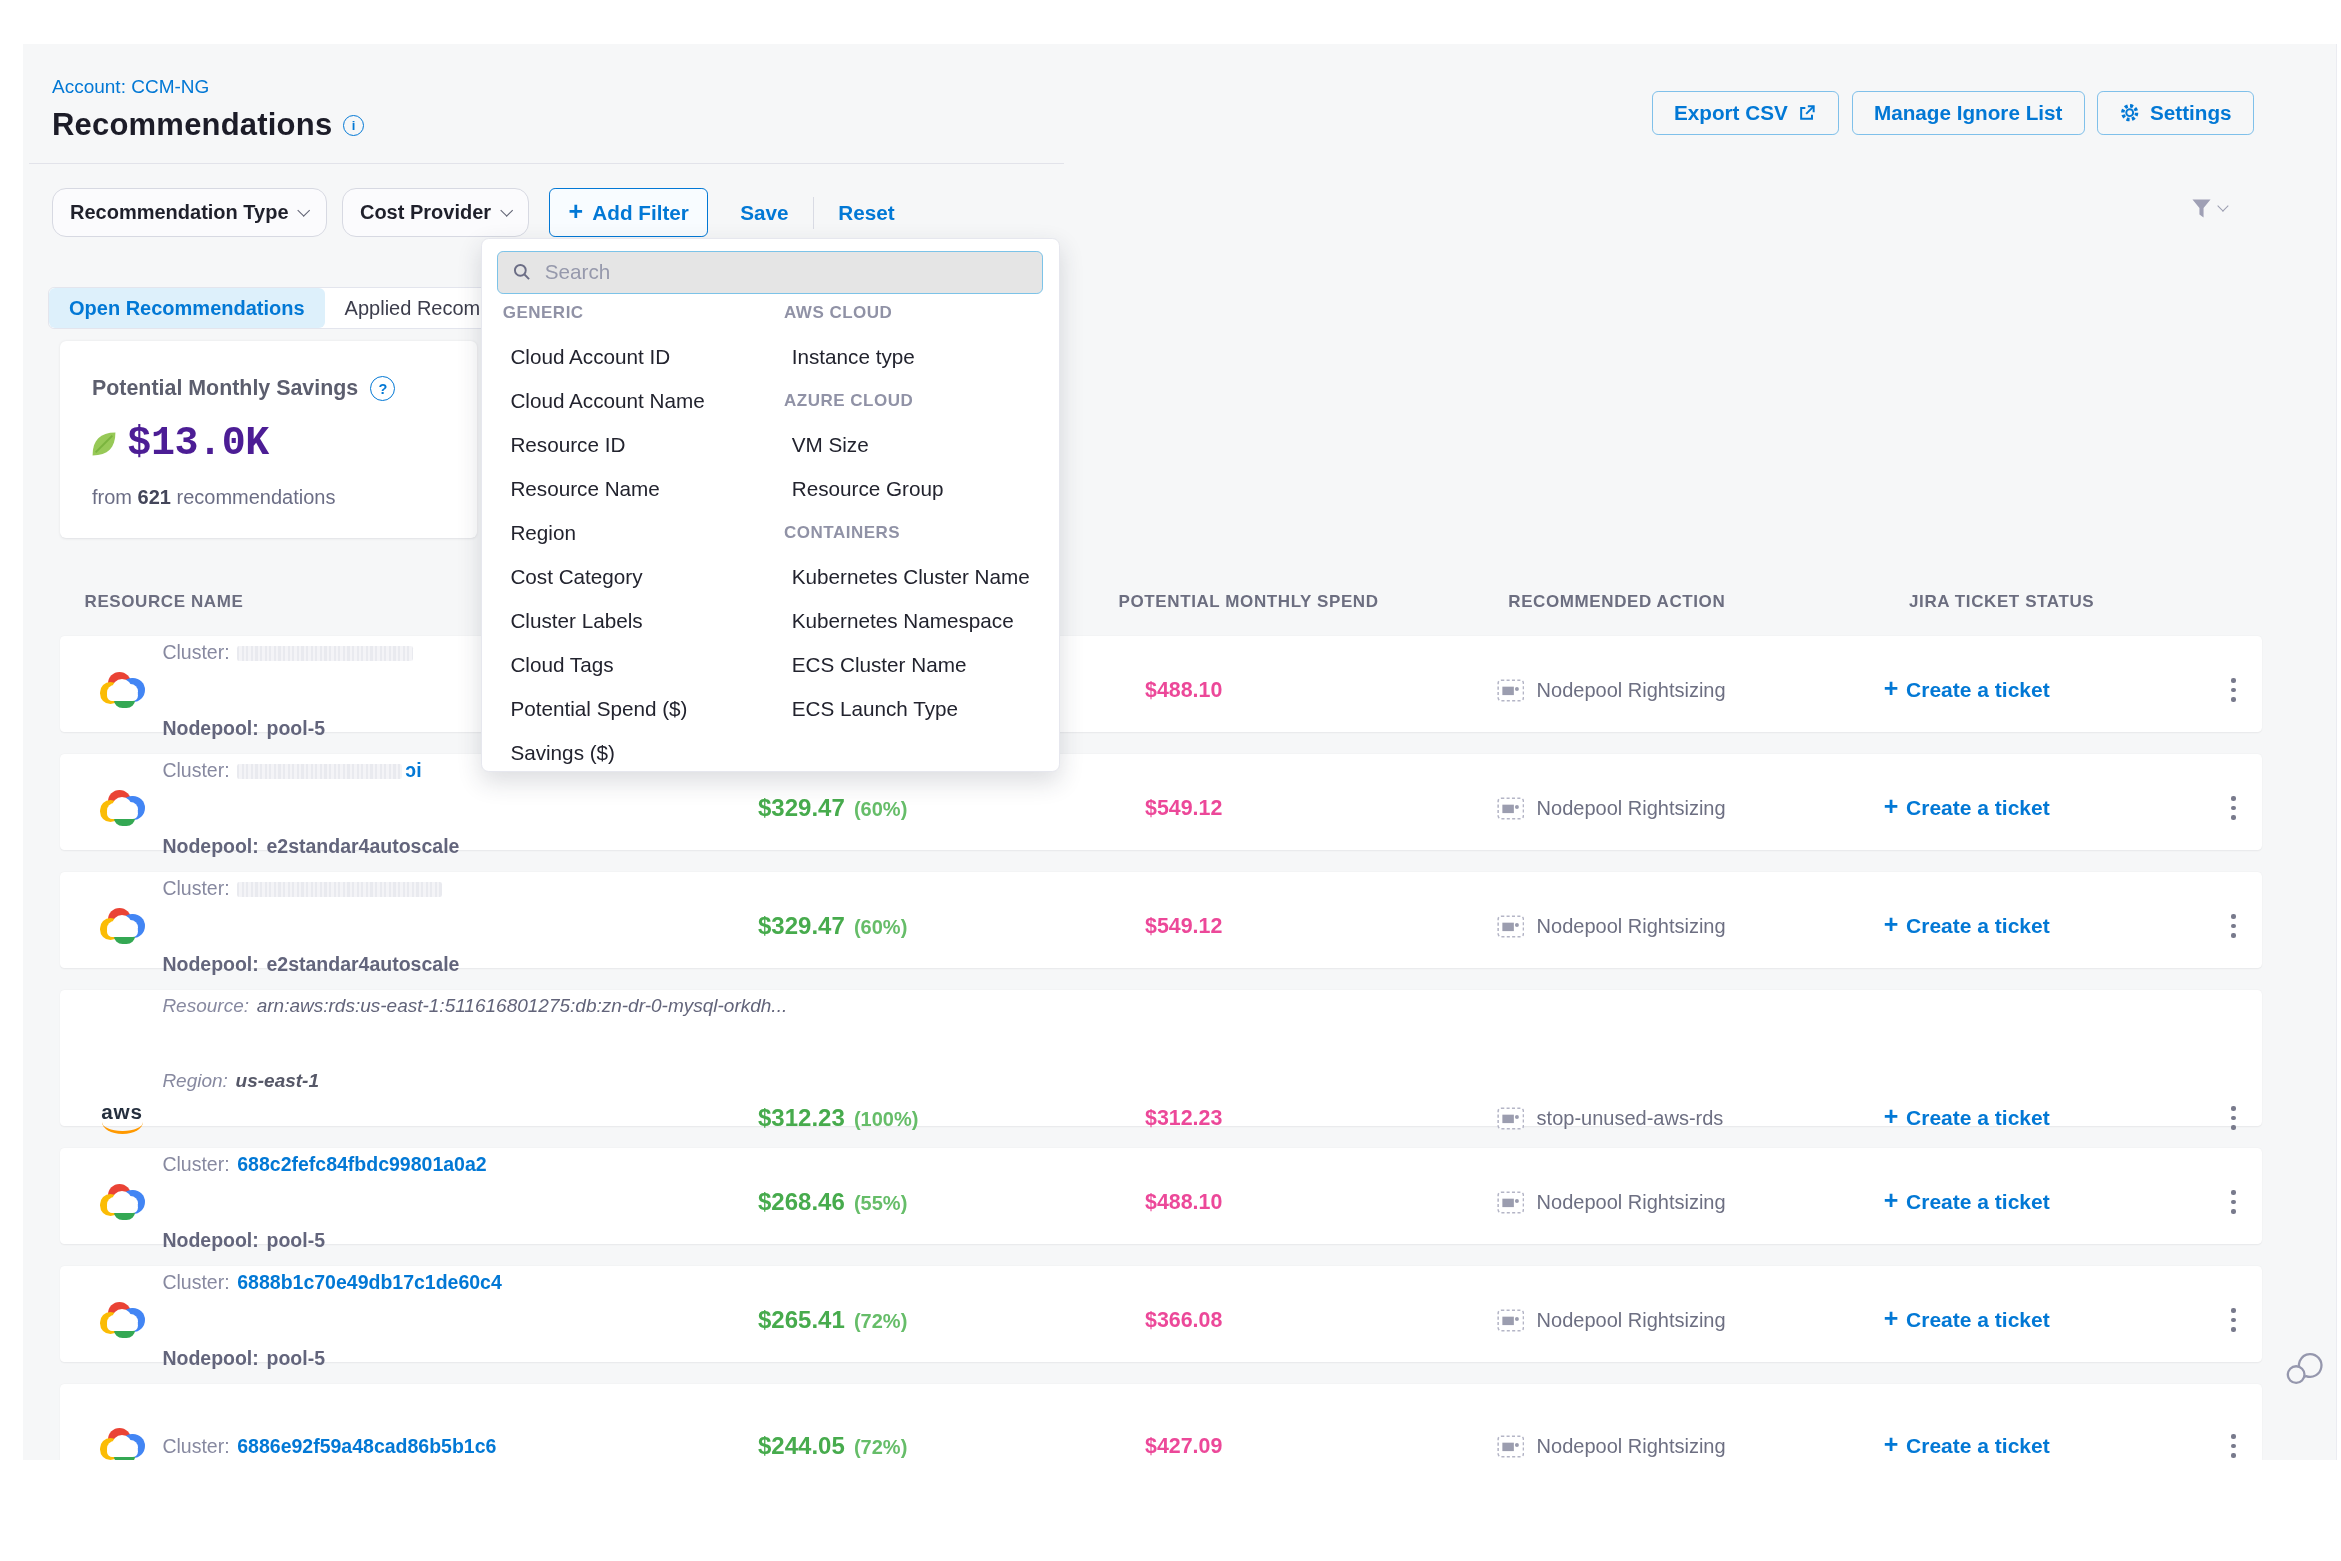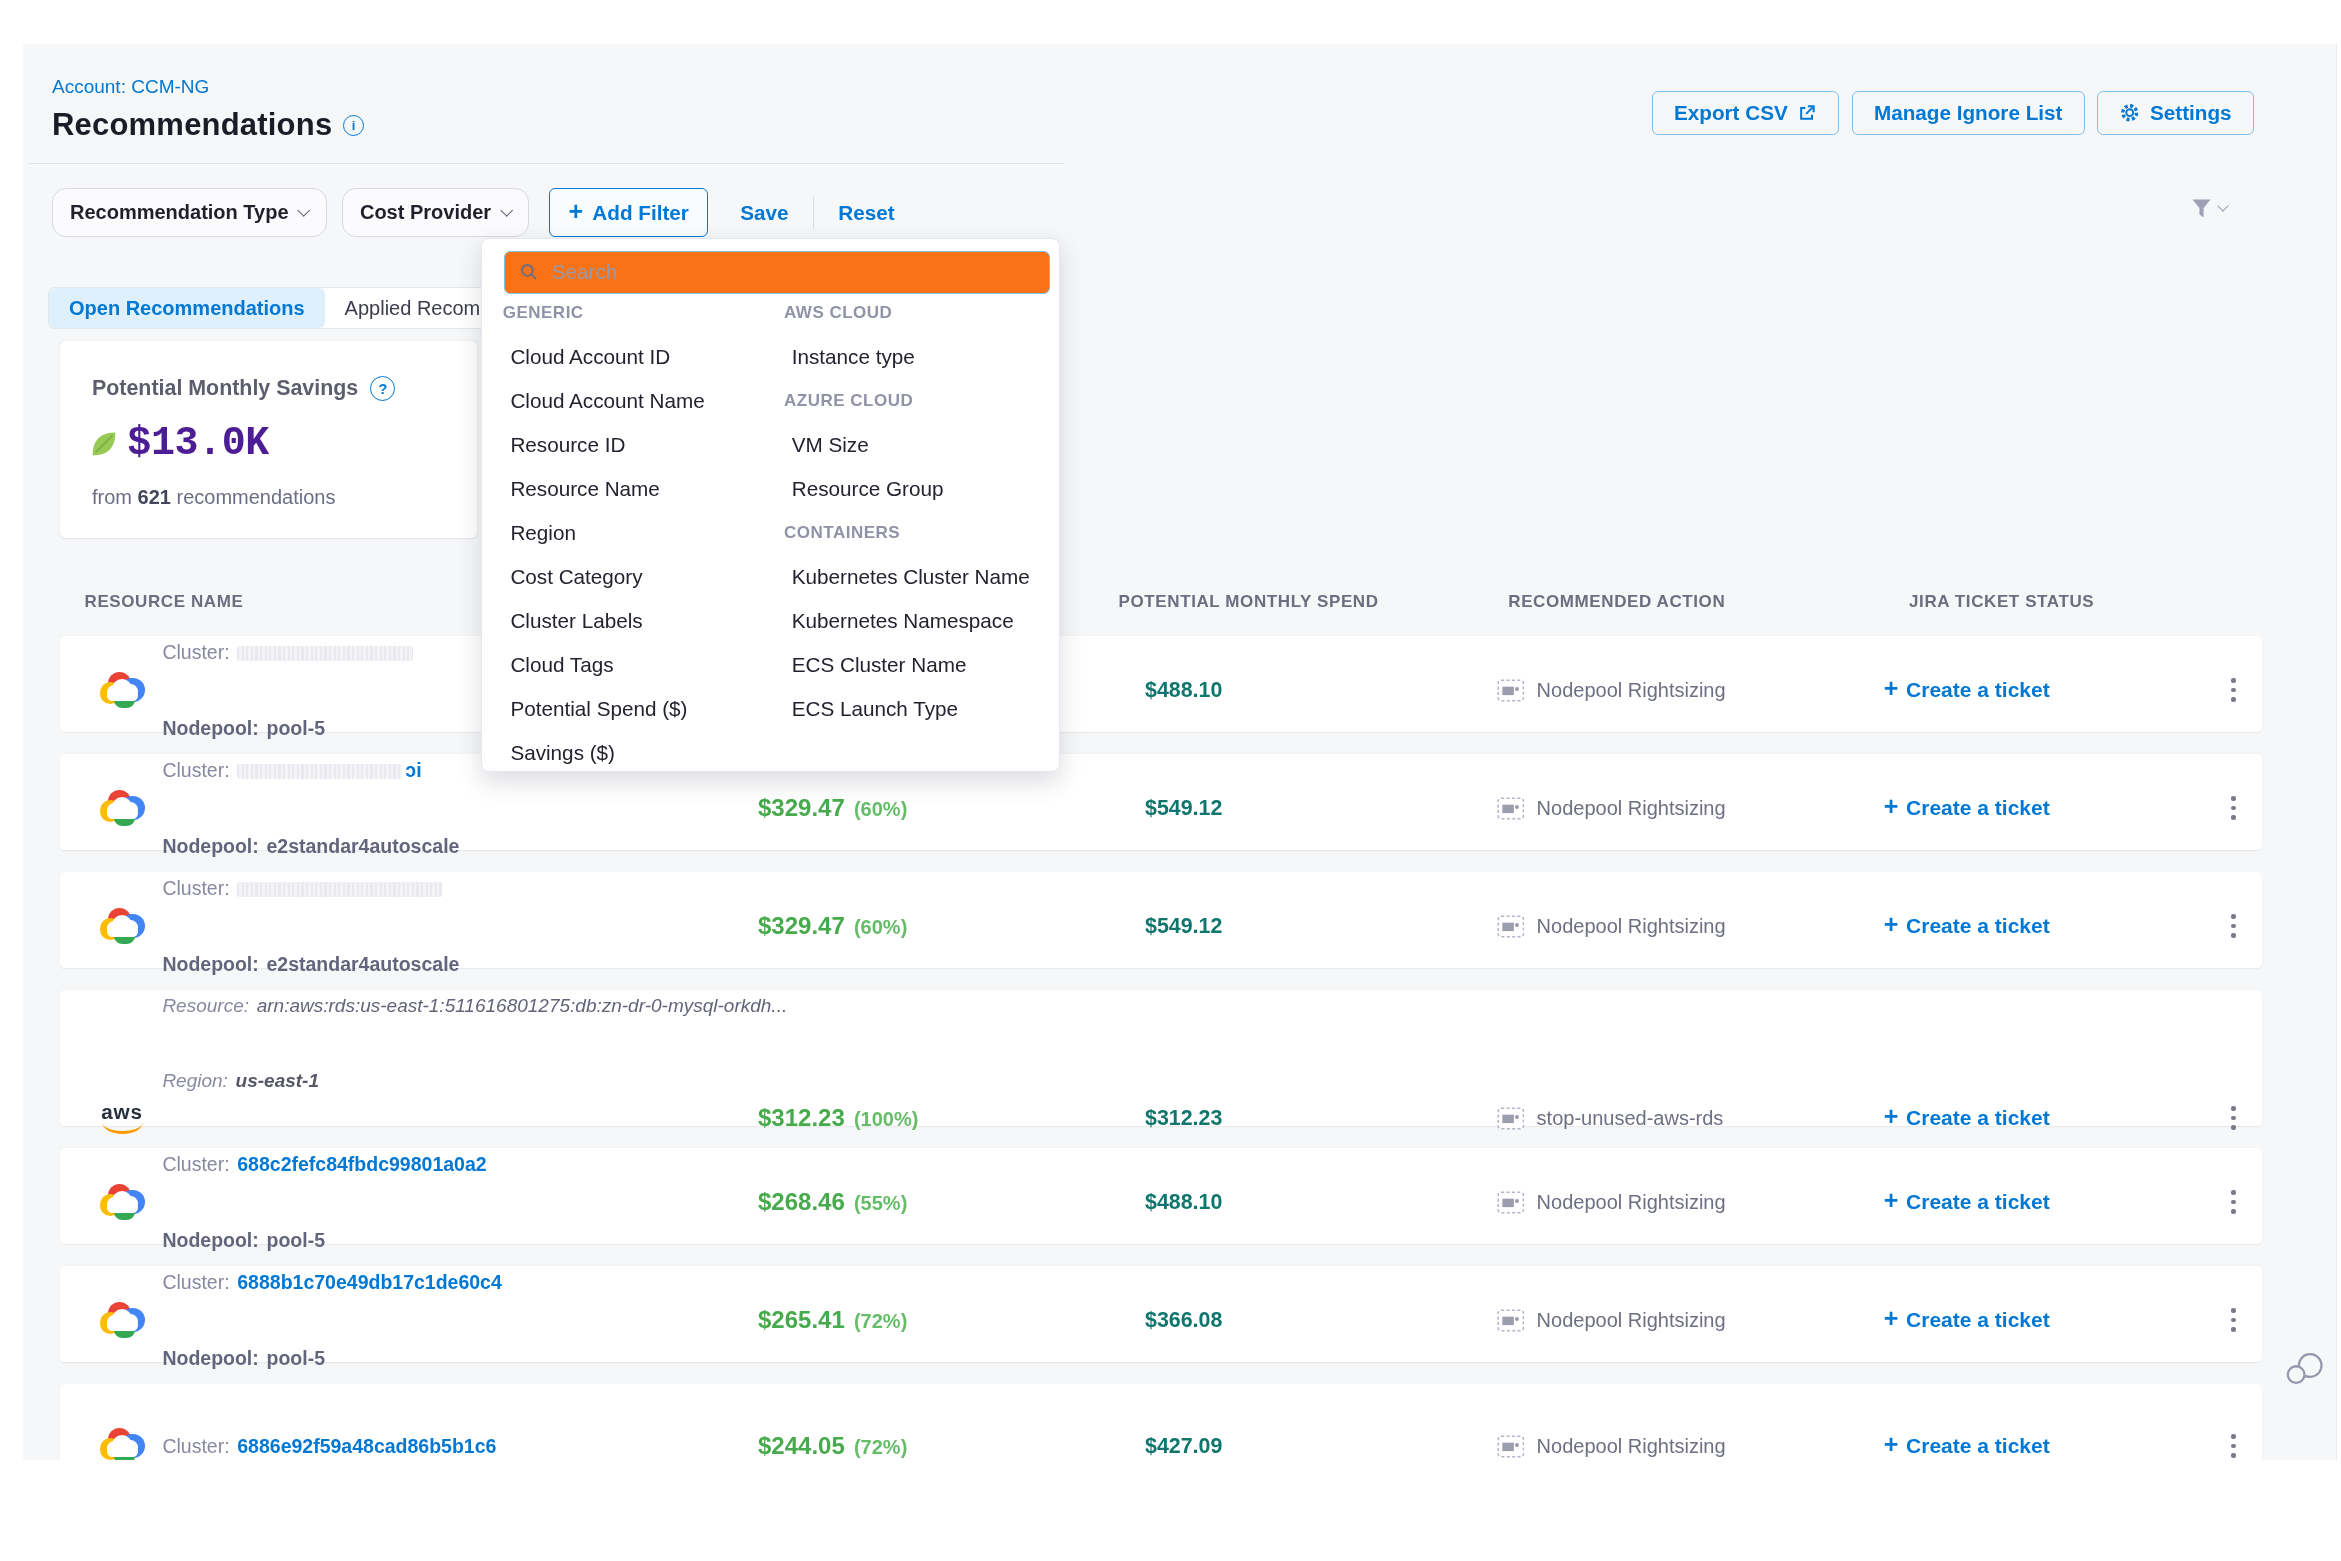--- a/index.html
+++ b/index.html
@@ -71,21 +71,21 @@
   .val{color:#63657c;font-weight:bold;}
   .val-link{color:#0278d5;font-weight:600;cursor:pointer;}
   .val-aws{color:#565868;font-weight:600;}
   .val-arn{color:#62647a;font-weight:normal;}
   .redact{display:inline-block;height:15.3px;vertical-align:middle;border-radius:2.3px;
     background:repeating-linear-gradient(90deg,#e9eaef 0 2.3px,#f4f4f7 2.3px 4.6px);}
   .frag{color:#0278d5;font-weight:600;margin-left:3.1px;}
   .cell-sav{display:flex;align-items:baseline;gap:9.2px;}
   .sav{font-size:24px;font-weight:bold;color:#47ab4d;}
   .pct{font-size:20px;font-weight:600;color:#66bd69;}
-  .cell-spend{padding-left:31px;font-size:21.4px;font-weight:bold;color:#0f766e;}
+  .cell-spend{padding-left:31px;font-size:21.4px;font-weight:bold;color:#ec4899;}
   .cell-act{display:flex;align-items:center;gap:12.2px;padding-left:3.8px;font-size:20px;color:#6d6f82;}
   .cell-ticket{display:flex;align-items:center;gap:7.7px;padding-left:3.8px;cursor:pointer;}
   .tplus{font-size:25px;font-weight:bold;color:#0278d5;line-height:1;margin-top:-3.1px;}
   .tlabel{font-size:21px;font-weight:bold;color:#0278d5;}
   .kebab{display:flex;flex-direction:column;align-items:center;cursor:pointer;padding:6.1px;}
   .kebab i{width:4.2px;height:4.2px;border-radius:50%;background:#787a8c;margin:2.7px 0;}
   
   .gcp{position:relative;width:44px;height:37px;flex:0 0 auto;}
   .gcp i{position:absolute;border-radius:50%;}
   .gcp .r{left:7.7px;top:0;width:23px;height:23px;background:#ea4335;}
@@ -98,21 +98,21 @@
   .gcp .w3{left:23px;top:12.2px;width:15.3px;height:15.3px;}
   .gcp .w4{left:6.9px;top:18.4px;width:31px;height:11.5px;border-radius:6.1px;}
   .awsl{width:44px;flex:0 0 auto;text-align:center;}
   .awst{font-weight:bold;font-size:20.7px;color:#252f3e;letter-spacing:0.8px;line-height:1;}
   .awsarc{display:block;margin:0 auto;width:41px;height:9.2px;
     border-bottom:3.1px solid #ff9900;border-radius:0 0 50% 50%/0 0 100% 100%;}
   
   .dropdown{position:absolute;left:458px;top:194px;width:577px;height:532px;background:#ffffff;
     border:0.8px solid #e6e7ee;border-radius:7.7px;box-shadow:0 9.2px 24.5px rgba(40,41,61,.16);z-index:50;}
   .search-box{position:absolute;left:15.3px;top:11.5px;width:546px;height:43px;border-radius:6.1px;
-    background:#f97316;border:1.5px solid #7cc3e8;display:flex;align-items:center;gap:10.7px;padding:0 13.8px;box-sizing:border-box;margin-left:7px;}
+    background:#e5e5e5;border:1.5px solid #7cc3e8;display:flex;align-items:center;gap:10.7px;padding:0 13.8px;box-sizing:border-box;}
   .search-box input{flex:1;border:none;outline:none;background:transparent;font-size:20.7px;
     font-family:inherit;color:#22232e;}
   .search-box input::placeholder{color:#9699ac;}
   .menu-col{position:absolute;top:52px;width:268px;display:flex;flex-direction:column;}
   .mslot{height:44px;display:flex;align-items:center;}
   .mhead{font-size:17px;font-weight:bold;color:#9092a6;letter-spacing:0.5px;text-transform:uppercase;}
   .mitem{font-size:20.7px;color:#22232e;padding-left:7.7px;cursor:pointer;width:100%;}
   
   .chat{position:absolute;right:7.7px;top:1301px;cursor:pointer;}
 </style>

